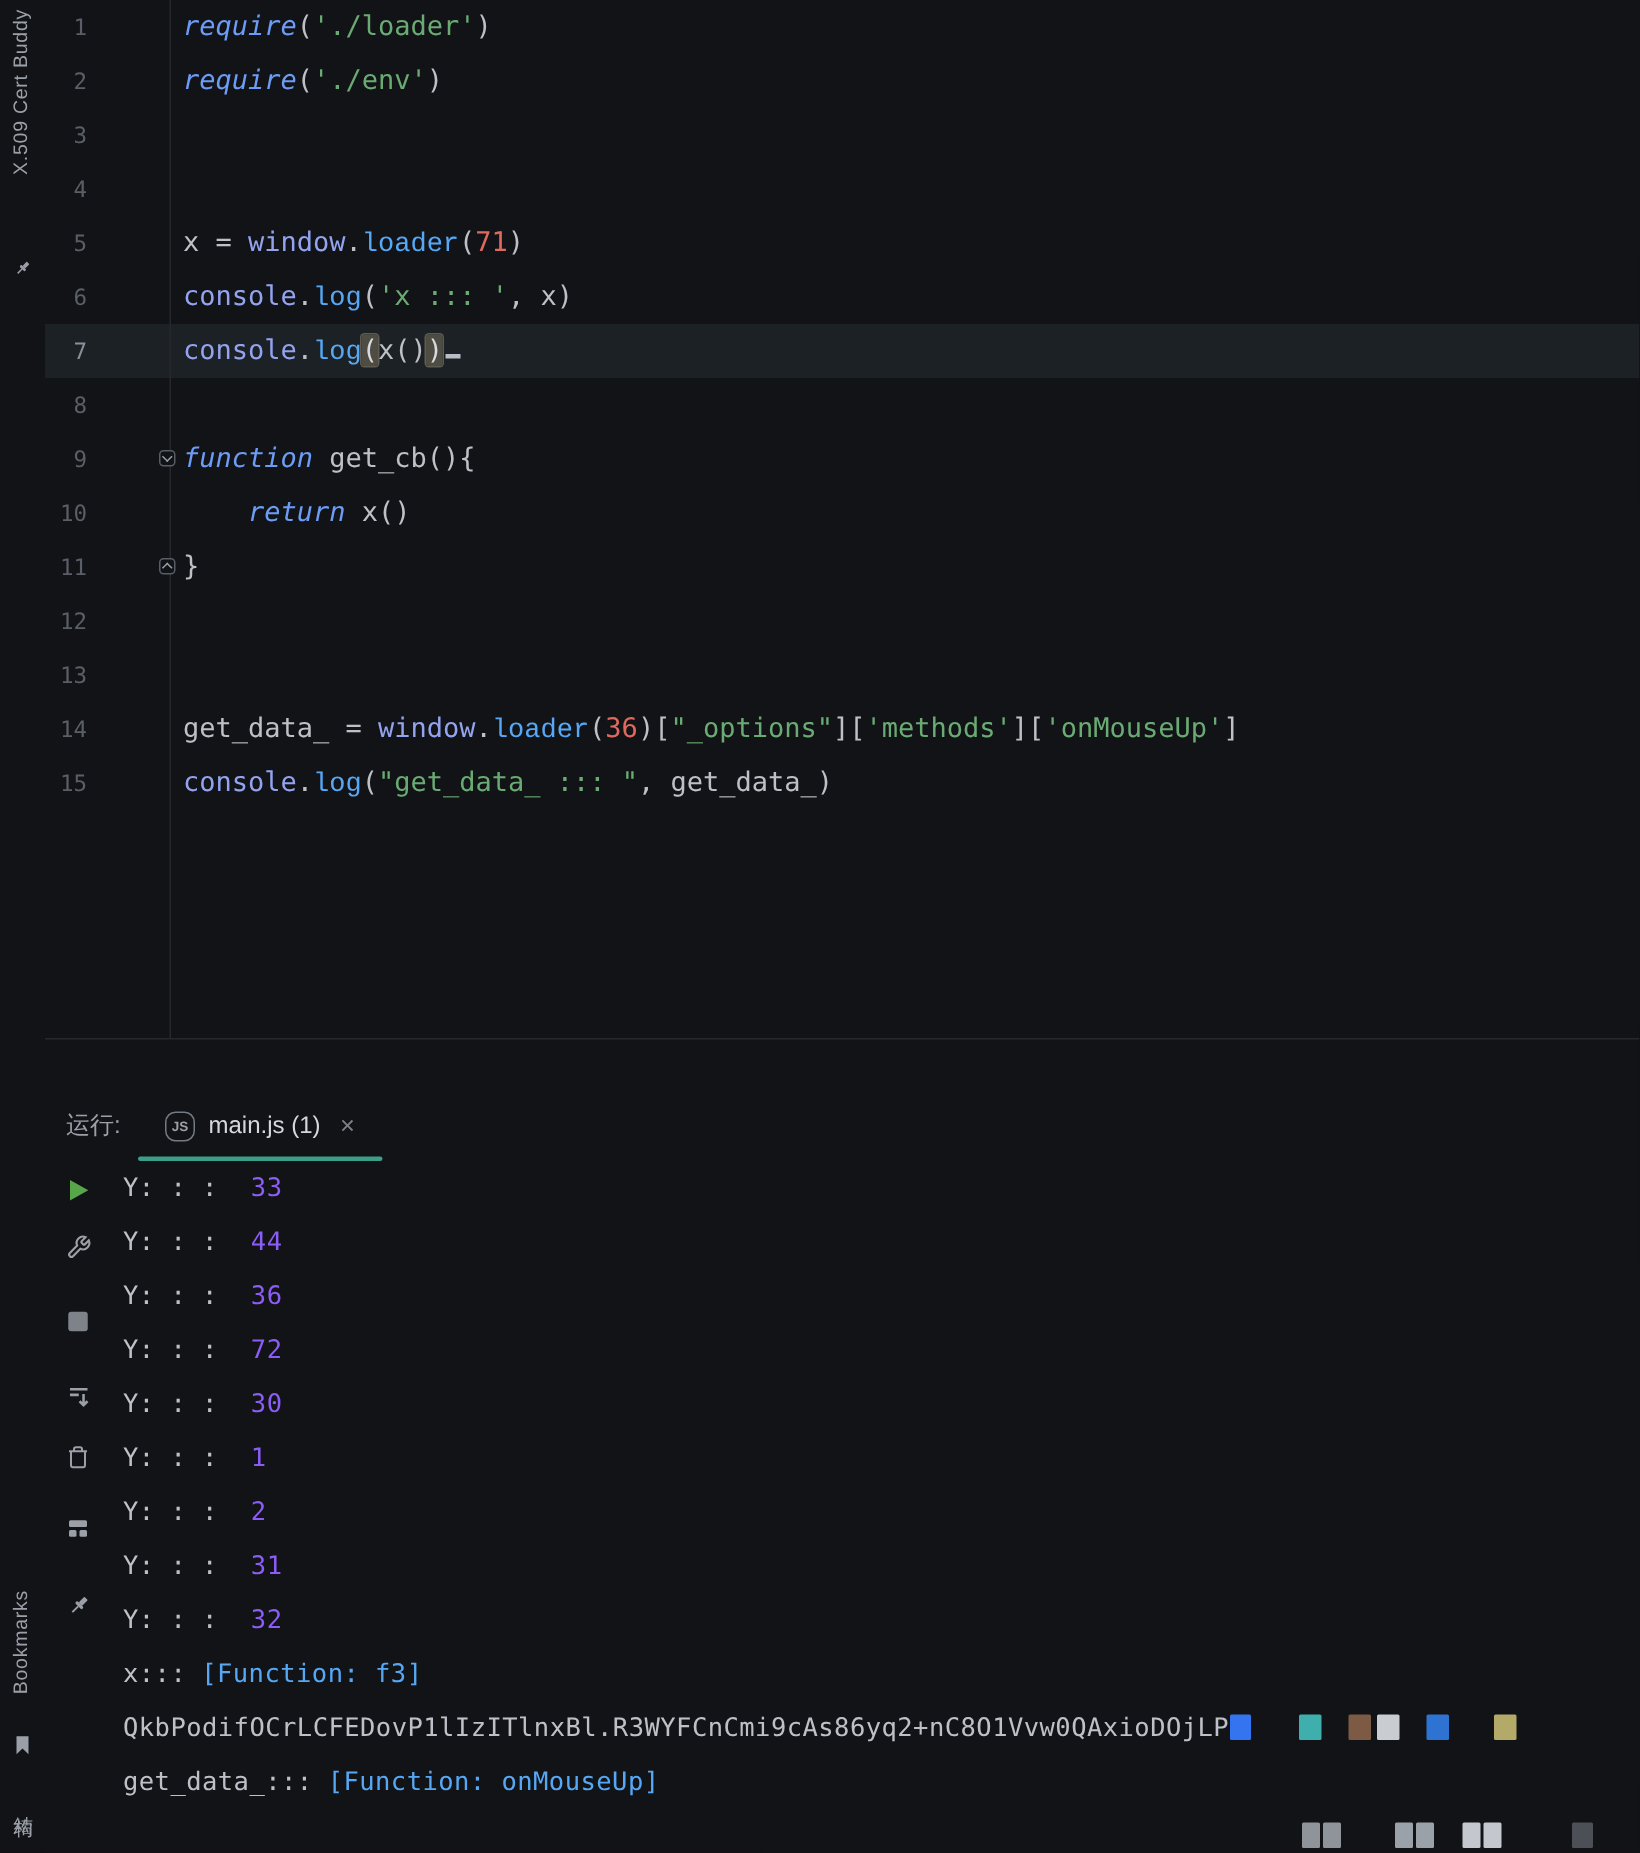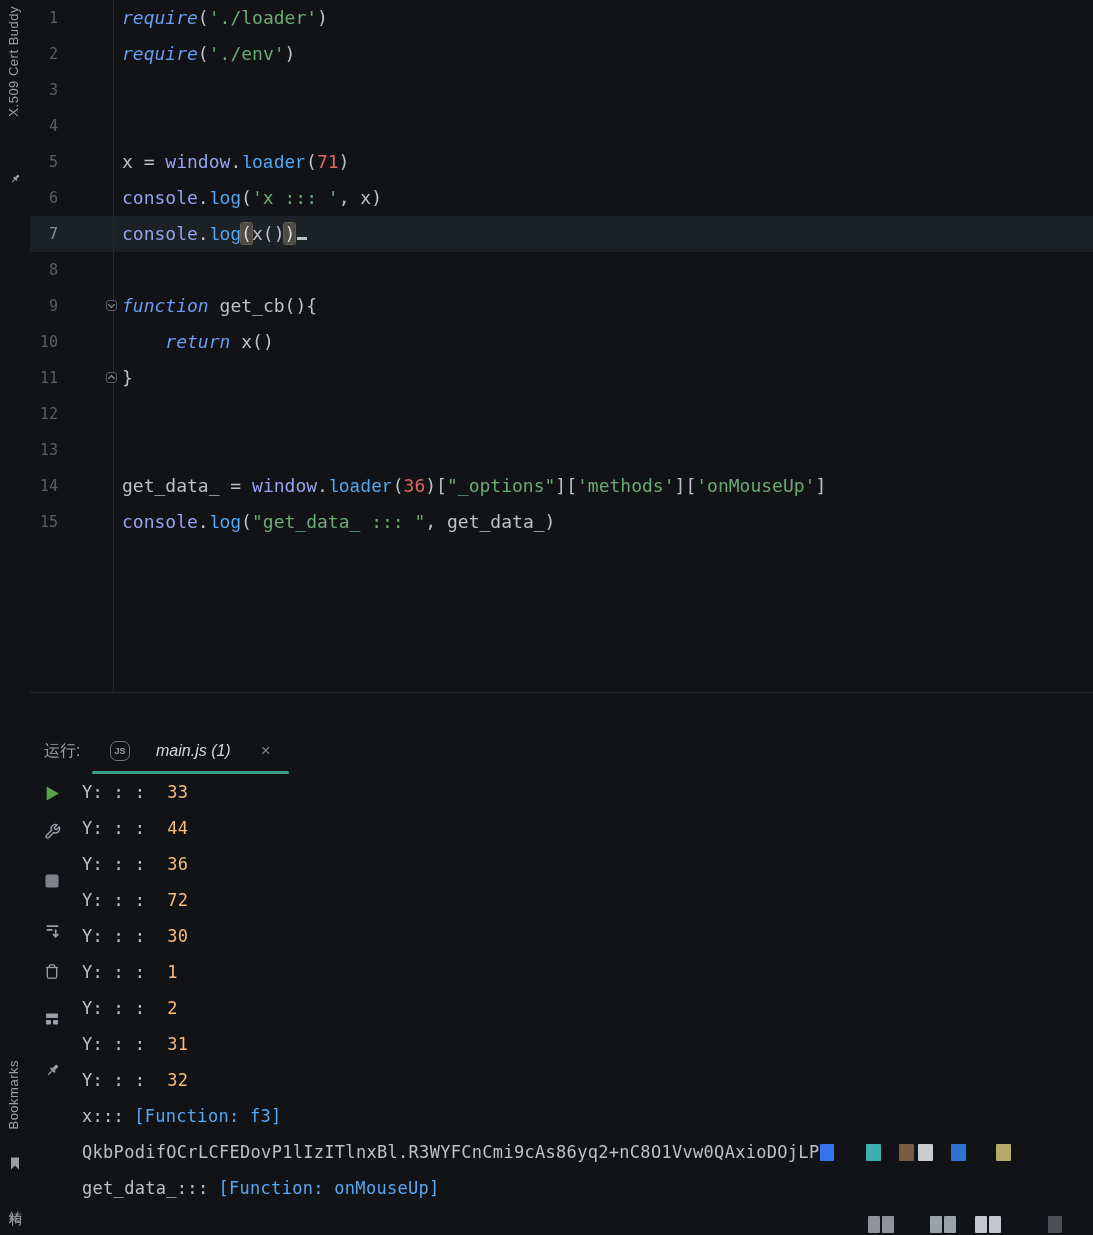--- a/index.html
+++ b/index.html
@@ -45,35 +45,35 @@
   .tk-cr{display:inline-block;width:10px;height:3px;background:#b9bec6;margin-left:2px;}
   .fold{position:absolute;left:76px;top:12px;width:11px;height:11px;border:1px solid #585d66;border-radius:3px;background:#121317;box-sizing:border-box;z-index:3;}
   .fold::after{content:"";position:absolute;left:2.2px;width:4px;height:4px;border-right:1.5px solid #9ba0a8;border-bottom:1.5px solid #9ba0a8;}
   .fold-down::after{top:1px;transform:rotate(45deg);}
   .fold-up::after{top:3.2px;transform:rotate(-135deg);}
 
   
   .run-panel{position:absolute;left:30px;top:692px;width:1063px;height:543px;border-top:1px solid #26282c;box-sizing:border-box;}
   .tab-row{position:absolute;left:0;top:36px;right:0;height:44px;}
   .run-label{position:absolute;left:14px;top:0;line-height:44px;font-size:16px;color:#9ba0a8;}
-  .tab{position:absolute;left:62px;top:0;height:44px;display:flex;align-items:center;gap:26px;padding:0 18px 0 18px;cursor:pointer;}
+  .tab{position:absolute;left:62px;top:0;height:44px;display:flex;align-items:center;gap:9px;padding:0 18px 0 18px;cursor:pointer;}
   .js-badge{width:20px;height:20px;border:1.5px solid #747a83;border-radius:7px;font-weight:bold;font-size:9px;color:#9ba0a8;display:flex;align-items:center;justify-content:center;box-sizing:border-box;}
-  .tab-title{font-size:16px;color:#d5d7dd;font-style:italic;}
+  .tab-title{font-size:16px;color:#d5d7dd;}
   .tab-close{font-size:17px;color:#7b8089;margin-left:4px;cursor:pointer;}
   .tab-underline{position:absolute;left:0;right:0;bottom:-1px;height:3px;background:#3a9e88;border-radius:2px;}
 
   .run-toolbar{position:absolute;left:0;top:0;width:46px;height:100%;}
   .rt-btn{position:absolute;left:11px;width:22px;height:22px;display:flex;align-items:center;justify-content:center;cursor:pointer;}
   #btn-rerun{top:89px;} #btn-settings{top:127px;} #btn-stop{top:177px;}
   #btn-scroll{top:227px;} #btn-clear{top:267px;} #btn-layout{top:315px;} #btn-pin{top:366px;}
 
   .console{position:absolute;left:52px;top:81px;right:0;bottom:0;overflow:hidden;font-family:"DejaVu Sans Mono",monospace;font-size:17px;letter-spacing:.3px;}
   .con-line{height:36px;line-height:36px;white-space:pre;}
   .con-pl{color:#bdc0c6;}
-  .con-num{color:#fdba74;margin-top:40px;}
+  .con-num{color:#8b5cf6;margin-top:40px;}
   .con-fn{color:#56a8f5;}
   .con-block{display:inline-block;height:17px;vertical-align:-3px;border-radius:1px;}
 </style>
 </head>
 <body>
 
 <div class="app">
 
   <aside class="tool-strip">
     <div class="vlabel vlabel-top">X.509 Cert Buddy</div>

